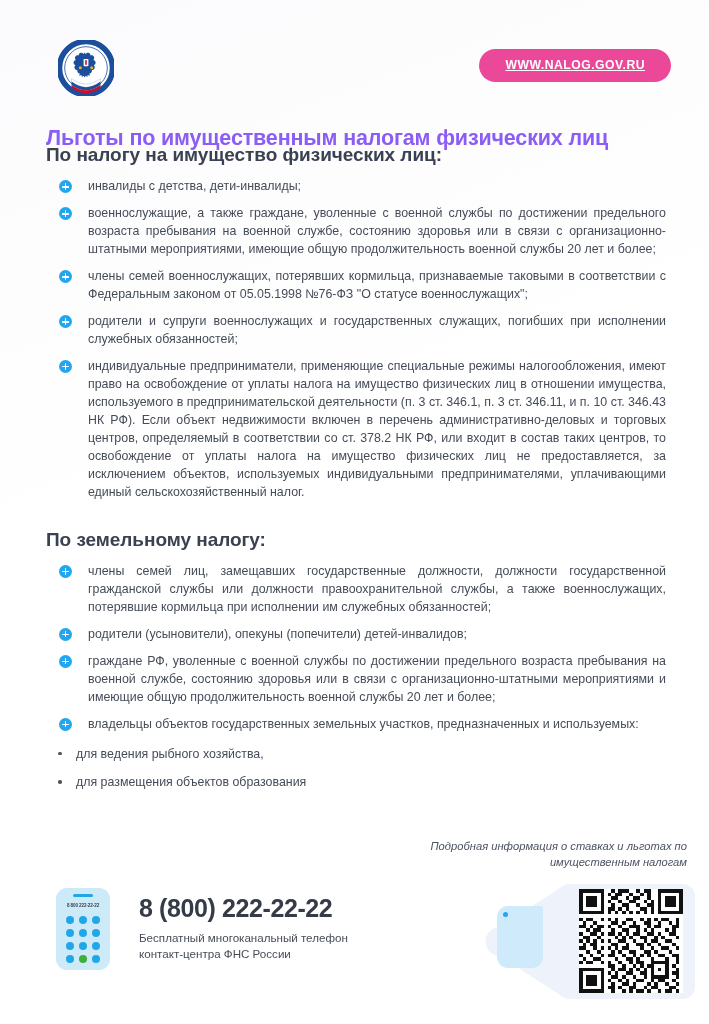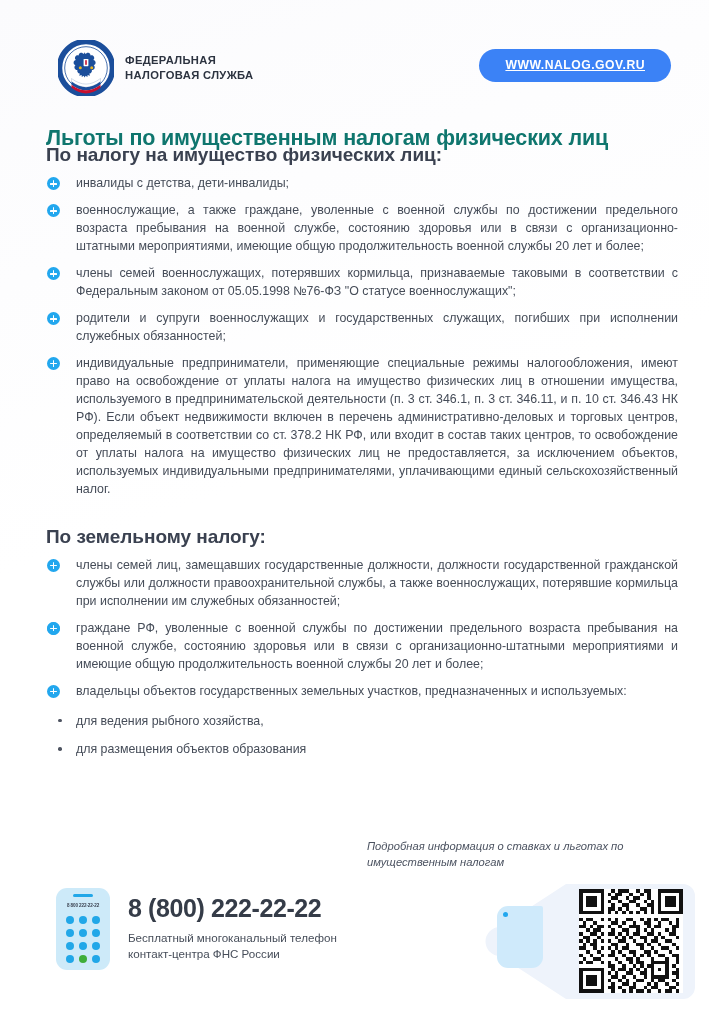--- a/index.html
+++ b/index.html
@@ -51,40 +51,40 @@
     font-weight: bold;
     line-height: 1.32;
     letter-spacing: 0.35px;
     color: #2c3340;
     white-space: pre-line;
   }
   .url-pill {
     position: absolute;
     right: 8px;
     top: 9px;
-    background: #3b82f6;
+    background: #ec4899;
     color: #ffffff;
     font-size: 12.2px;
     font-weight: bold;
     letter-spacing: 0.5px;
     padding: 10px 26px 11px;
     border-radius: 22px;
     line-height: 1;
     white-space: nowrap;
   }
 
   
   .page-title {
     position: absolute;
     left: 46px;
     top: 112px;
     right: 24px;
     font-size: 21.5px;
     font-weight: bold;
-    color: #0f766e;
+    color: #8b5cf6;
     letter-spacing: -0.15px;
     line-height: 1.2;
   }
 
   
   .content {
     position: absolute;
     left: 46px;
     top: 144px;
     width: 632px;
@@ -95,21 +95,21 @@
     color: #3a4150;
     margin: 0 0 9px 0;
     letter-spacing: -0.05px;
   }
   .section-head.second {
     margin-top: 27px;
   }
 
   ul.bullets {
     list-style: none;
-    margin: 0;
+    margin: 12px;
     padding: 0;
   }
   ul.bullets > li {
     position: relative;
     padding-left: 30px;
     margin-bottom: 9px;
     font-size: 12.4px;
     line-height: 1.45;
     text-align: justify;
     color: #454c58;
@@ -170,41 +170,42 @@
     height: 3.6px;
     border-radius: 50%;
     background: #4d5360;
   }
 
   .note {
     position: absolute;
     right: 22px;
     top: 838px;
     width: 320px;
+    text-align: right;
     font-style: italic;
     font-size: 11.2px;
     line-height: 1.45;
     color: #4b5260;
   }
 
   
   .footer {
     position: absolute;
     left: 0;
     top: 884px;
     width: 709px;
     height: 120px;
   }
   .phone-block {
     position: absolute;
     left: 56px;
     top: 4px;
     display: flex;
     align-items: flex-start;
-    gap: 18px;
+    gap: 29px;
   }
   .phone-icon {
     width: 54px;
     height: 82px;
     border-radius: 11px;
     background: #cdeaf9;
     position: relative;
     flex: 0 0 54px;
   }
   .phone-icon .speaker {
@@ -334,22 +335,20 @@
             <circle cx="33.7" cy="27.8" r="1.5"></circle>
           </g>
 
           <g>
             <path d="M13.5 38.5c5 3.8 10 5.6 14.5 5.6s9.5-1.8 14.5-5.6l0 3.1c-5 3.8-10 5.6-14.5 5.6s-9.5-1.8-14.5-5.6z" fill="#ffffff" stroke="#9fb4cd" stroke-width="0.45"></path>
             <path d="M13.5 41.6c5 3.8 10 5.6 14.5 5.6s9.5-1.8 14.5-5.6l0 3.1c-5 3.8-10 5.6-14.5 5.6s-9.5-1.8-14.5-5.6z" fill="#1b4e9b"></path>
             <path d="M13.5 44.7c5 3.8 10 5.6 14.5 5.6s9.5-1.8 14.5-5.6l0 3.1c-5 3.8-10 5.6-14.5 5.6s-9.5-1.8-14.5-5.6z" fill="#c8102e"></path>
           </g>
         </svg>
       </span>
-      <div class="brand-text">ФЕДЕРАЛЬНАЯ
-НАЛОГОВАЯ СЛУЖБА</div>
     </div>
 
     <a class="url-pill" href="#">WWW.NALOG.GOV.RU</a>
   </div>
 
   <h1 class="page-title">Льготы по имущественным налогам физических лиц</h1>
 
   <div class="content">
 
     <h2 class="section-head">По налогу на имущество физических лиц:</h2>
@@ -377,20 +376,21 @@
     </ul>
 
     <h2 class="section-head second">По земельному налогу:</h2>
     <ul class="bullets">
       <li>
         <span class="plus-icon"></span>
         <span>члены семей лиц, замещавших государственные должности, должности государственной гражданской службы или должности правоохранительной службы, а также военнослужащих, потерявшие кормильца при исполнении им служебных обязанностей;</span>
       </li>
       <li>
         <span class="plus-icon"></span>
+        <span>родители (усыновители), опекуны (попечители) детей-инвалидов;</span>
       </li>
       <li>
         <span class="plus-icon"></span>
         <span>граждане РФ, уволенные с военной службы по достижении предельного возраста пребывания на военной службе, состоянию здоровья или в связи с организационно-штатными мероприятиями и имеющие общую продолжительность военной службы 20 лет и более;</span>
       </li>
       <li>
         <span class="plus-icon"></span>
         <span>владельцы объектов государственных земельных участков, предназначенных и используемых:</span>
       </li>
     </ul>

